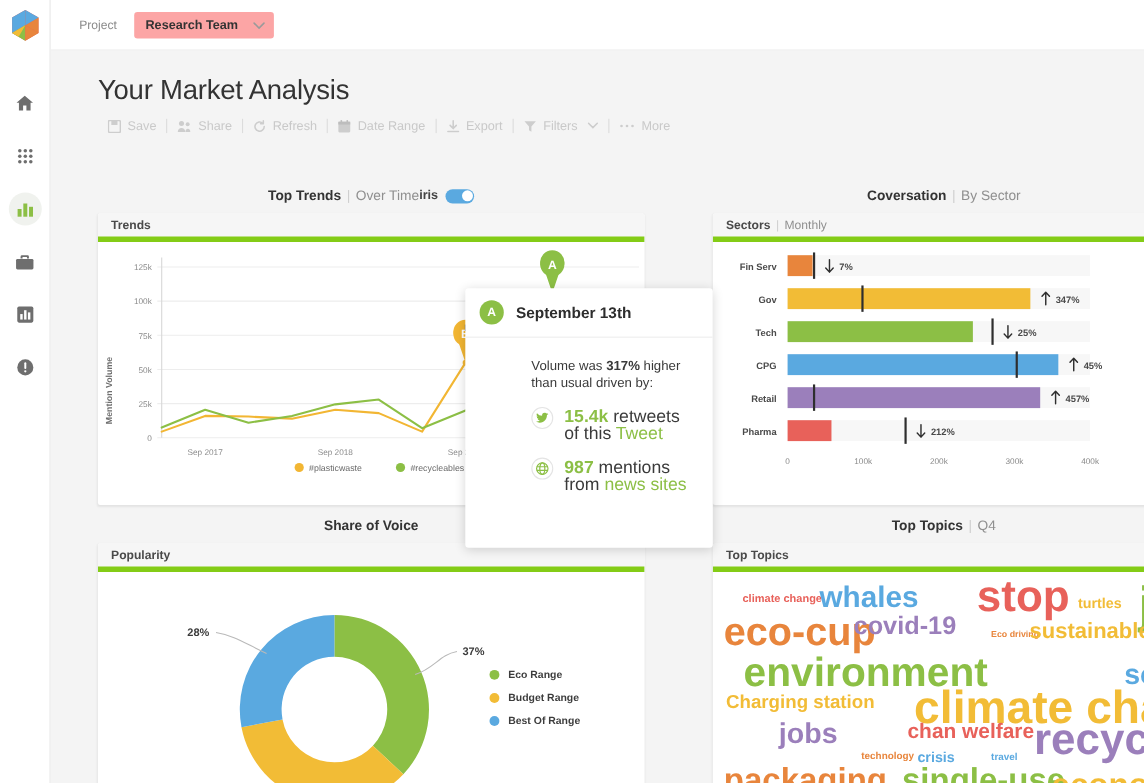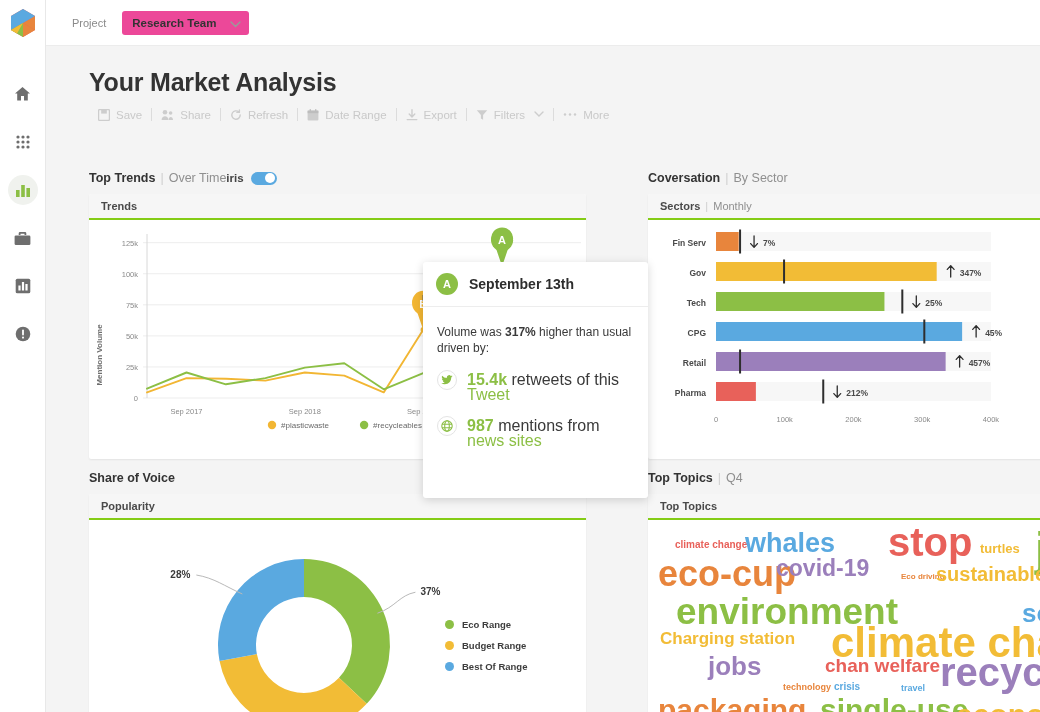--- a/index.html
+++ b/index.html
@@ -35,65 +35,65 @@
 
   
   .topbar {
     position: absolute; left: 46px; top: 0; width: 994px; height: 46px;
     background: #ffffff; border-bottom: 1px solid #ececec;
     display: flex; align-items: center; z-index: 20;
   }
   .proj-label { font-size: 11px; color: #8a8a8a; margin-left: 26px; }
   .proj-select {
     margin-left: 16px; height: 24px; min-width: 116px;
-    background: #ec4899; border-radius: 3px;
+    background: #fca5a5; border-radius: 3px;
     display: flex; align-items: center; justify-content: space-between;
     padding: 0 8px 0 10px; cursor: pointer;
   }
   .proj-select .val { font-size: 11.5px; font-weight: bold; color: #333; }
   .chev { margin-left: 14px; color: #9a9a9a; }
 
   
   .page-head {
     position: absolute; left: 46px; top: 46px; width: 994px; height: 107px;
     background: #f4f4f4;
   }
   .page-title {
     position: absolute; left: 43px; top: 22px;
-    font-size: 25px; font-weight: bold; color: #333; letter-spacing: -0.2px;
+    font-size: 25px; font-weight: normal; color: #333; letter-spacing: -0.2px;
   }
   .toolbar {
     position: absolute; left: 43px; top: 62px;
     display: flex; gap: 0;
   }
   .tb-btn {
     display: flex; align-items: center; gap: 6px;
     font-size: 11.5px; color: #c9c9c9; cursor: pointer; padding: 0 9px;
     white-space: nowrap;
   }
   .tb-sep { width: 1px; height: 13px; background: #dcdcdc; }
 
   
   .panel {
     position: absolute; background: transparent;
   }
   .panel-head {
-    display: flex; align-items: center; justify-content: flex-start;
+    display: flex; align-items: center; justify-content: center;
     height: 26px;
   }
   .panel-title { font-size: 12.5px; font-weight: bold; color: #333; }
   .panel-title .sep { color: #cfcfcf; font-weight: normal; margin: 0 5px; }
   .panel-title .sub { color: #8f8f8f; font-weight: normal; }
   .panel-card {
     background: #ffffff; border-radius: 2px;
     box-shadow: 0 1px 2px rgba(0,0,0,0.07);
     position: relative; overflow: hidden;
   }
   .card-bar {
-    height: 26px; background: #f6f6f6; border-bottom: 2px solid #84cc16;
+    height: 26px; background: #f6f6f6; border-bottom: 5px solid #84cc16;
     display: flex; align-items: center; padding: 0 12px;
     font-size: 11px; font-weight: bold; color: #4a4a4a;
   }
   .card-bar .sep { color: #cfcfcf; font-weight: normal; margin: 0 5px; }
   .card-bar .sub { color: #8f8f8f; font-weight: normal; }
 
   
   .toggle-wrap { display: flex; align-items: center; gap: 7px; cursor: pointer; }
   .toggle-label { font-size: 11.5px; font-weight: bold; color: #444; }
   .toggle {
@@ -115,21 +115,21 @@
   .tip-head {
     height: 45px; display: flex; align-items: center; gap: 11px;
     padding-left: 13px; border-bottom: 1px solid #ededed;
   }
   .pin-circle {
     width: 22px; height: 22px; border-radius: 50%; background: #8cbf45;
     color: #fff; font-size: 11px; font-weight: bold;
     display: flex; align-items: center; justify-content: center;
   }
   .tip-date { font-size: 14px; font-weight: bold; color: #2d2d2d; }
-  .tip-body { padding: 17px 14px 0 14px; }
+  .tip-body { padding: 17px 14px 0 14px; margin-left: 46px; }
   .tip-lead { font-size: 12px; line-height: 16px; color: #3a3a3a; }
   .tip-lead b { font-weight: bold; }
   .tip-row { display: flex; align-items: flex-start; gap: 10px; margin-top: 14px; }
   .tip-ico {
     width: 20px; height: 20px; border-radius: 50%; border: 1px solid #e4e4e4;
     display: flex; align-items: center; justify-content: center; flex: 0 0 20px;
   }
   .tip-txt { font-size: 16px; line-height: 15px; color: #3a3a3a; padding-top: 2px; }
   .g { color: #8cbf45; font-weight: bold; }
   .gl { color: #8cbf45; }
@@ -137,21 +137,21 @@
   
   .axis-txt { font-size: 7.5px; fill: #8a8a8a; font-family: "Liberation Sans", sans-serif; }
   .axis-ylab { font-size: 8px; fill: #6e6e6e; font-family: "Liberation Sans", sans-serif; font-weight: bold; }
   .legend-txt { font-size: 8px; fill: #6a6a6a; font-family: "Liberation Sans", sans-serif; }
   .annot-txt { font-size: 8.5px; fill: #5a5a5a; font-family: "Liberation Sans", sans-serif; font-weight: bold; }
   .barlbl { font-size: 8.5px; fill: #4a4a4a; font-family: "Liberation Sans", sans-serif; font-weight: bold; }
   .barcat { font-size: 8.5px; fill: #4a4a4a; font-family: "Liberation Sans", sans-serif; font-weight: bold; }
   .pielbl { font-size: 10px; fill: #3a3a3a; font-family: "Liberation Sans", sans-serif; font-weight: bold; }
 
   
-  .dlegend { position: absolute; left: 445px; top: 608px; margin-top: 11px; }
+  .dlegend { position: absolute; left: 445px; top: 608px; }
   .dlg-item { display: flex; align-items: center; gap: 8px; margin-bottom: 10px; }
   .dlg-dot { width: 9px; height: 9px; border-radius: 50%; }
   .dlg-txt { font-size: 9.5px; color: #3d3d3d; font-weight: bold; }
 
   
   .cloud { position: absolute; inset: 0; }
   .cw { position: absolute; white-space: nowrap; font-family: "Liberation Sans", sans-serif; font-weight: bold; line-height: 1; }
 </style>
 </head>
 <body>
@@ -551,21 +551,21 @@
           <span class="cw" style="left: 238px; top: 53px; font-size: 8px; color: rgb(232, 133, 60); padding-left: 15px;">Eco driving</span>
           <span class="cw" style="left: 288px; top: 44px; font-size: 20px; color: rgb(242, 188, 54);">sustainable</span>
           <span class="cw" style="left: 28px; top: 73px; font-size: 37px; color: rgb(140, 191, 69);">environment</span>
           <span class="cw" style="left: 374px; top: 80px; font-size: 26px; color: rgb(90, 169, 224);">so</span>
           <span class="cw" style="left: 12px; top: 110px; font-size: 17px; color: rgb(242, 188, 54);">Charging station</span>
           <span class="cw" style="left: 183px; top: 102px; font-size: 42px; color: rgb(242, 188, 54);">climate chan</span>
           <span class="cw" style="left: 60px; top: 133px; font-size: 26px; color: rgb(155, 127, 187);">jobs</span>
           <span class="cw" style="left: 177px; top: 136px; font-size: 19px; color: rgb(232, 97, 90);">chan welfare</span>
           <span class="cw" style="left: 292px; top: 132px; font-size: 40px; color: rgb(155, 127, 187);">recyc</span>
           <span class="cw" style="left: 135px; top: 163px; font-size: 9px; color: rgb(232, 133, 60);">technology</span>
-          <span class="cw" style="left: 186px; top: 162px; font-size: 10px; color: rgb(90, 169, 224);">crisis</span>
+          <span class="cw" style="left: 186px; top: 162px; font-size: 13px; color: rgb(90, 169, 224);">crisis</span>
           <span class="cw" style="left: 253px; top: 164px; font-size: 9px; color: rgb(90, 169, 224);">travel</span>
           <span class="cw" style="left: 10px; top: 175px; font-size: 30px; color: rgb(232, 133, 60);">packaging</span>
           <span class="cw" style="left: 172px; top: 175px; font-size: 30px; color: rgb(140, 191, 69);">single-use</span>
           <span class="cw" style="left: 308px; top: 180px; font-size: 30px; color: rgb(242, 188, 54);">econom</span>
         </div>
     </div>
   </div>
 
   <div class="tipcard">
     <div class="tip-head">

